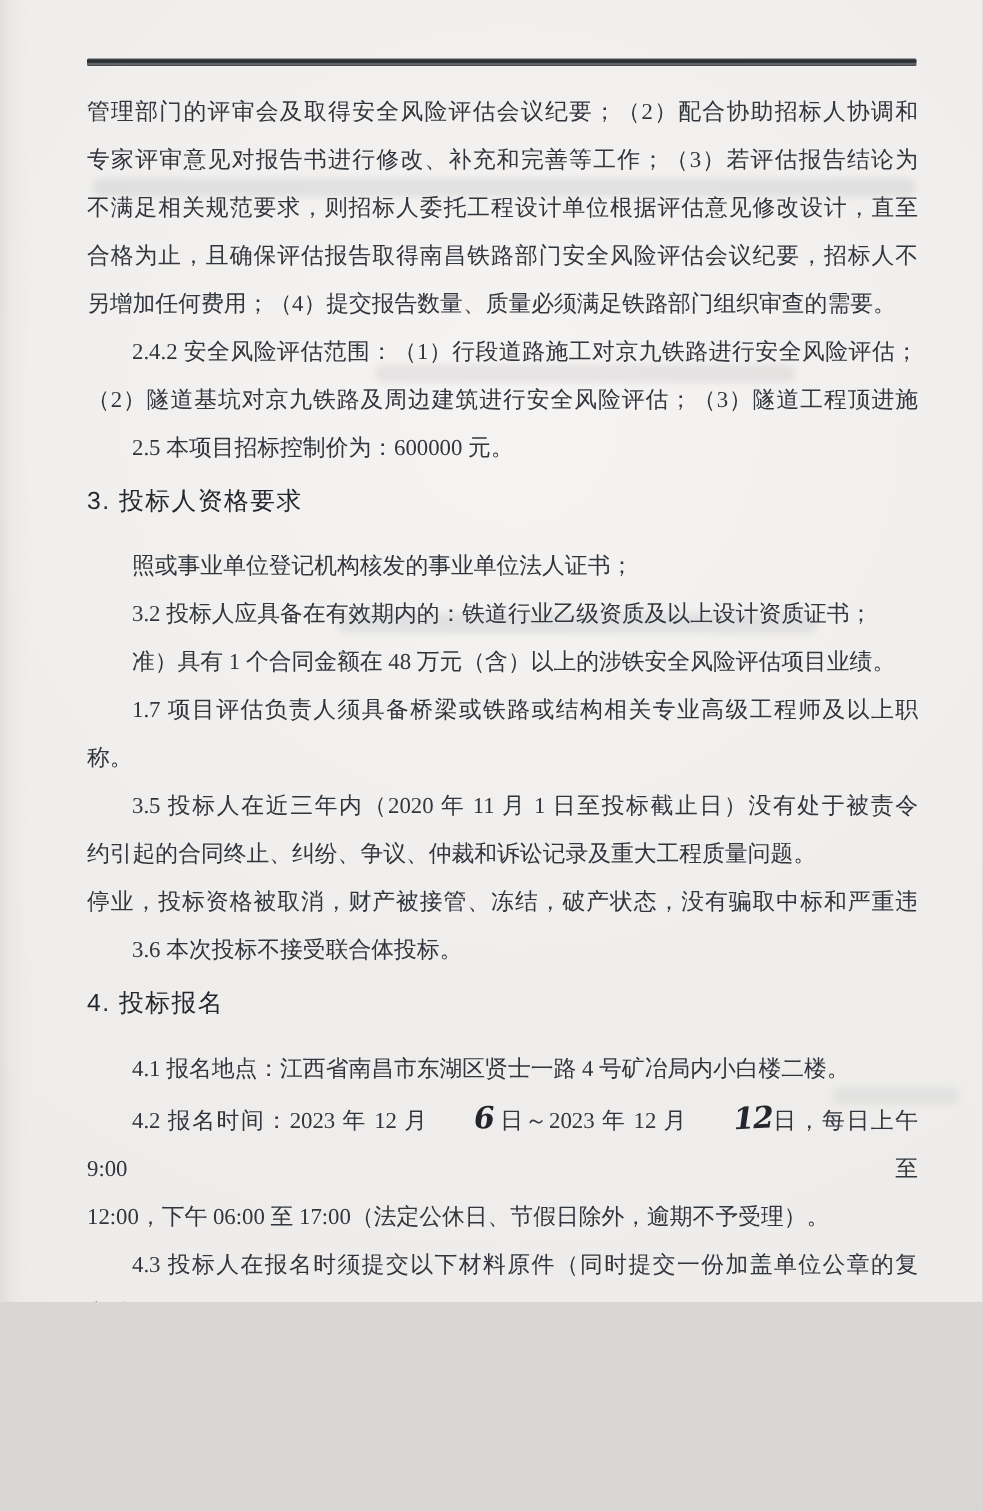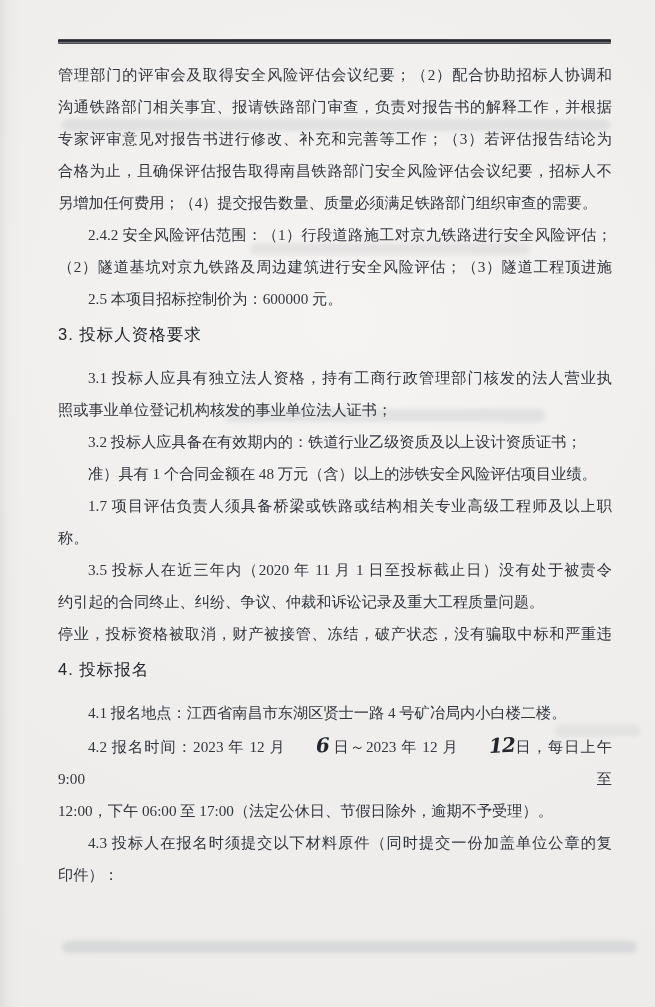--- a/index.html
+++ b/index.html
@@ -1,18 +1,18 @@
 <!DOCTYPE html>
 <html><head>
 <meta charset="utf-8">
 <style>
   html,body{margin:0;padding:0;background:#d8d7d5;}
   .page{
     position:relative;
-    width:655px;height:1007px;
+    width:655px;height:868px;
     margin:0 auto;
     overflow:hidden;
     background:
       linear-gradient(90deg, rgba(40,40,45,0.07) 0px, rgba(40,40,45,0.02) 8px, rgba(40,40,45,0) 20px),
       radial-gradient(circle at 52% 32%, #f5f4f2 0%, #efeeec 55%, #edecea 100%);
     font-family:"Liberation Serif","DejaVu Serif",serif;
     color:#31353d;
   }
   .rule{
     position:absolute;left:58px;top:39px;width:553px;height:5px;
@@ -60,52 +60,54 @@
 
   <div class="ghost g1"></div>
   <div class="ghost g2"></div>
   <div class="ghost g3"></div>
   <div class="ghost g4"></div>
   <div class="ghost g5"></div>
 
   <div class="doc">
       <div class="para">
         <div class="line fill">管理部门的评审会及取得安全风险评估会议纪要；（2）配合协助招标人协调和</div>
-        <div class="line fill">沟通铁路部门相关事宜、报请铁路部门审查，负责对报告书的解释工作，并根据</div>
         <div class="line fill">专家评审意见对报告书进行修改、补充和完善等工作；（3）若评估报告结论为</div>
+        <div class="line fill">不满足相关规范要求，则招标人委托工程设计单位根据评估意见修改设计，直至</div>
         <div class="line fill">合格为止，且确保评估报告取得南昌铁路部门安全风险评估会议纪要，招标人不</div>
         <div class="line">另增加任何费用；（4）提交报告数量、质量必须满足铁路部门组织审查的需要。</div>
       </div>
       <div class="para indent">
         <div class="line fill">2.4.2 安全风险评估范围：（1）行段道路施工对京九铁路进行安全风险评估；</div>
         <div class="line fill">（2）隧道基坑对京九铁路及周边建筑进行安全风险评估；（3）隧道工程顶进施</div>
       </div>
       <div class="para indent">
         <div class="line">2.5 本项目招标控制价为：600000 元。</div>
       </div>
       <div class="heading">3. 投标人资格要求</div>
       <div class="para indent">
-        <div class="line fill">3.1 投标人应具有独立法人资格，持有工商行政管理部门核发的法人营业执</div>
         <div class="line">照或事业单位登记机构核发的事业单位法人证书；</div>
       </div>
       <div class="para indent">
         <div class="line">3.2 投标人应具备在有效期内的：铁道行业乙级资质及以上设计资质证书；</div>
       </div>
       <div class="para indent">
         <div class="line">准）具有 1 个合同金额在 48 万元（含）以上的涉铁安全风险评估项目业绩。</div>
       </div>
       <div class="para indent">
         <div class="line fill">1.7 项目评估负责人须具备桥梁或铁路或结构相关专业高级工程师及以上职</div>
         <div class="line">称。</div>
       </div>
       <div class="para indent">
         <div class="line fill">3.5 投标人在近三年内（2020 年 11 月 1 日至投标截止日）没有处于被责令</div>
         <div class="line">约引起的合同终止、纠纷、争议、仲裁和诉讼记录及重大工程质量问题。</div>
         <div class="line fill">停业，投标资格被取消，财产被接管、冻结，破产状态，没有骗取中标和严重违</div>
       </div>
+      <div class="para indent">
+        <div class="line">3.6 本次投标不接受联合体投标。</div>
+      </div>
       <div class="heading">4. 投标报名</div>
       <div class="para indent">
         <div class="line">4.1 报名地点：江西省南昌市东湖区贤士一路 4 号矿冶局内小白楼二楼。</div>
       </div>
       <div class="para indent">
         <div class="line fill"><span>4.2 报名时间：2023 年 12 月</span><span class="handwritten">6</span><span> 日～2023 年 12 月</span><span class="handwritten">12</span><span>日，每日上午 9:00 至</span></div>
         <div class="line">12:00，下午 06:00 至 17:00（法定公休日、节假日除外，逾期不予受理）。</div>
       </div>
       <div class="para indent">
         <div class="line fill">4.3 投标人在报名时须提交以下材料原件（同时提交一份加盖单位公章的复</div>

